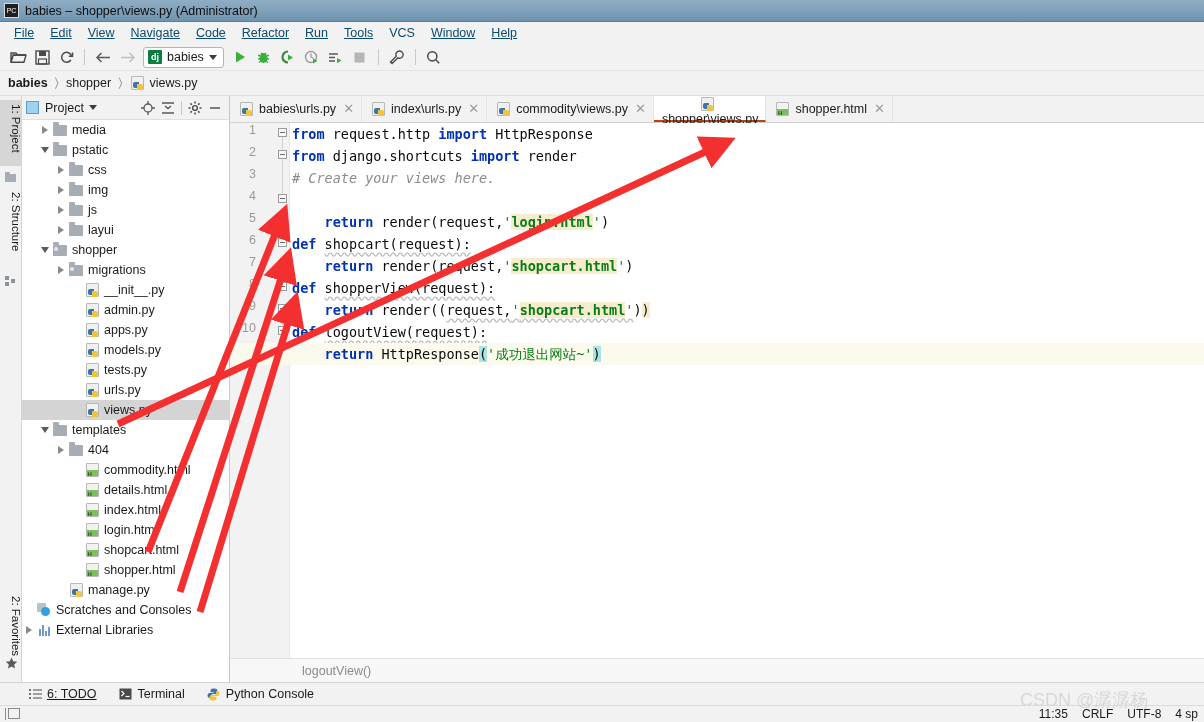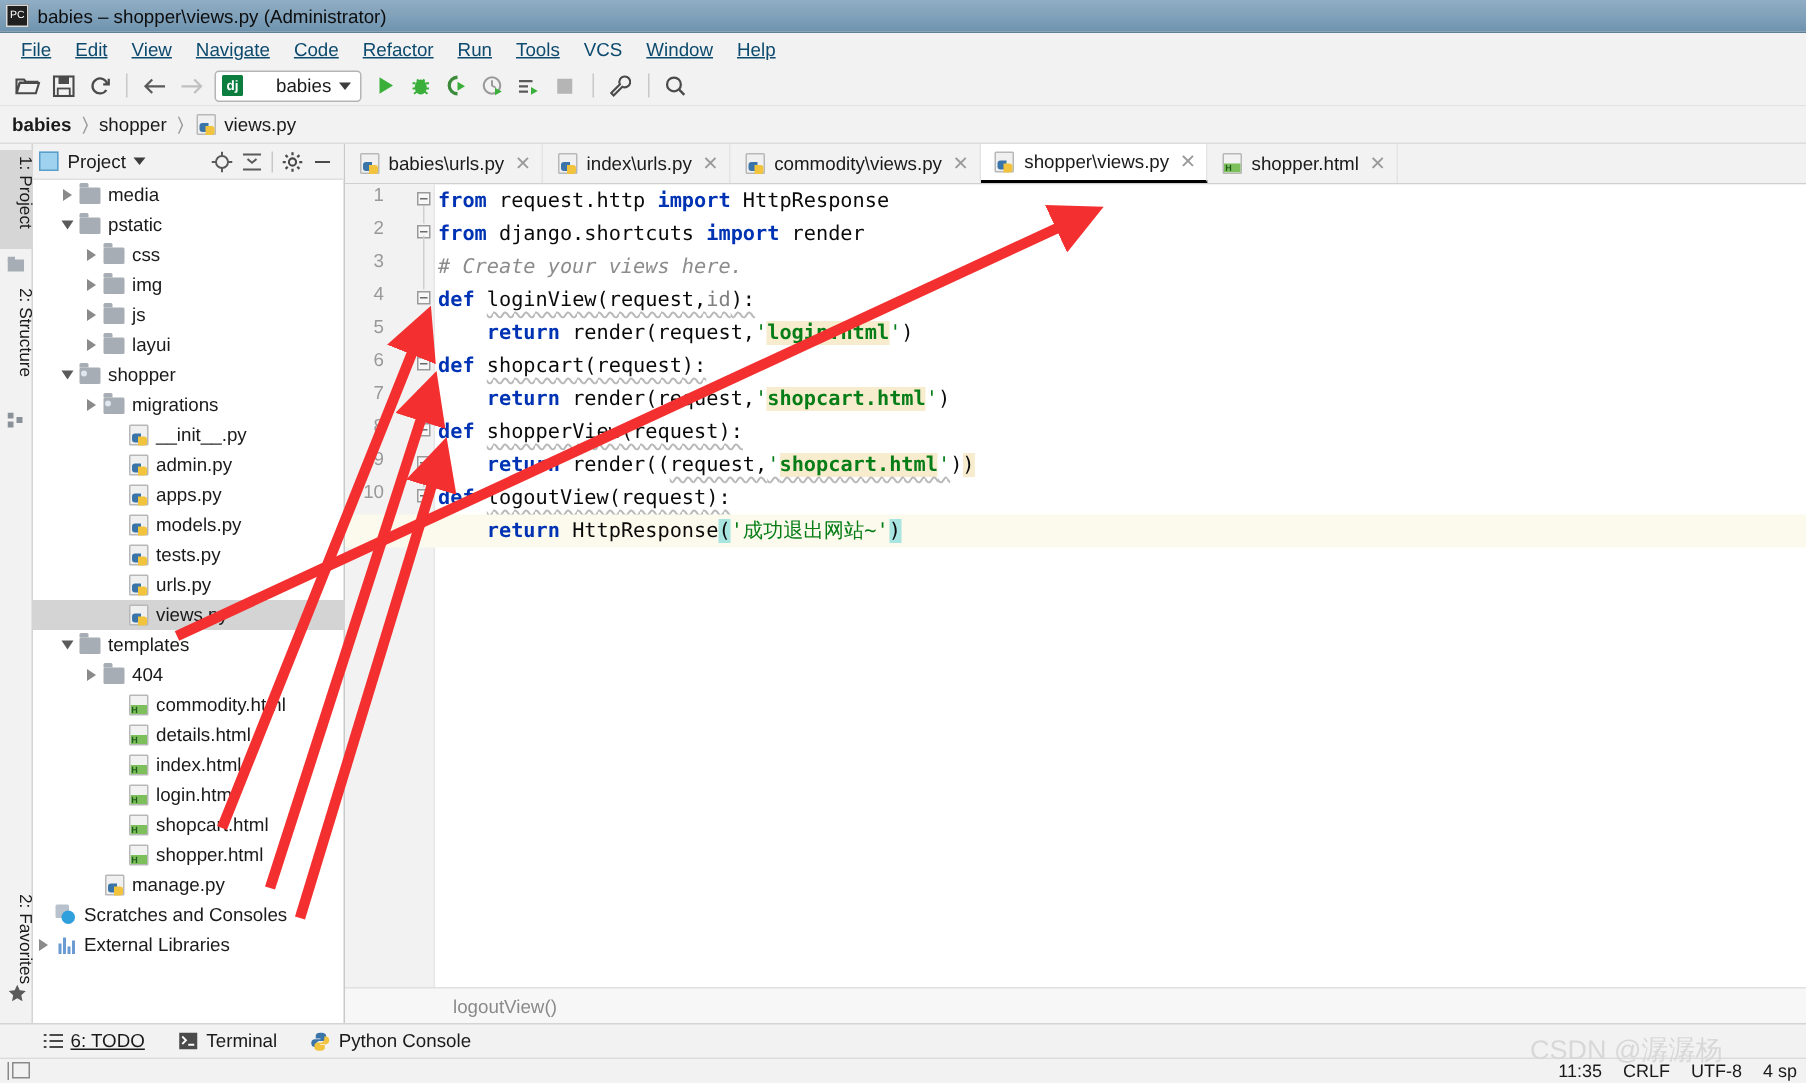--- a/index.html
+++ b/index.html
@@ -49,21 +49,21 @@
     justify-content: center; flex: none;
   }
   .tb-sep { width: 1px; height: 16px; background: #c8c8c8; margin: 0 6px; flex: none; }
   .runconfig {
     display: flex; align-items: center; height: 21px; border: 1px solid #b5b5b5;
     border-radius: 3px; background: #fff; padding: 0 6px 0 4px; margin: 0 4px; flex: none;
   }
   .rc-icon {
     width: 14px; height: 14px; background: #0b7d3e; color: #fff;
     font-size: 9px; line-height: 14px; text-align: center; font-weight: bold;
-    margin-right: 22px; border-radius: 1px;
+    margin-right: 5px; border-radius: 1px;
   }
   .rc-label { font-size: 12.5px; color: #1a1a1a; margin-right: 5px; }
   .caret { width: 0; height: 0; border-left: 4px solid transparent;
     border-right: 4px solid transparent; border-top: 5px solid #3c3c3c; }
 
   
   .breadcrumb {
     position: absolute; left: 0; top: 71px; width: 1204px; height: 25px;
     background: #f2f2f2; display: flex; align-items: center; padding-left: 8px;
     border-bottom: 1px solid #dcdcdc;
@@ -159,21 +159,21 @@
   .ic-scr:after { content: ""; position: absolute; left: 4px; top: 4px; width: 9px;
     height: 9px; background: #30a0dc; border-radius: 50%; }
 
   
   .editor-wrap { position: absolute; left: 230px; top: 96px; width: 974px; height: 586px;
     background: #fff; }
   .tabbar { height: 27px; background: #f2f2f2; display: flex; align-items: stretch;
     border-bottom: 1px solid #d0d0d0; }
   .etab { display: flex; align-items: center; padding: 0 7px 0 8px; font-size: 12.5px;
     color: #1a1a1a; white-space: nowrap; border-right: 1px solid #e4e4e4; }
-  .etab.active { background: #fff; border-bottom: 2px solid #000000; }
+  .etab.active { background: #fff; border-bottom: 2px solid #c2410c; flex-direction: column; }
   .etab .ticon { margin-right: 5px; }
   .etab .close { margin-left: 7px; color: #9a9a9a; font-size: 13px; line-height: 10px; }
 
   .code-area { position: absolute; left: 0; top: 27px; width: 974px; height: 535px;
     background: #fff; }
   .gutter { position: absolute; left: 0; top: 0; width: 60px; height: 535px;
     background: #f2f2f2; border-right: 1px solid #e6e6e6; }
   .lineno { position: absolute; right: 33px; font-size: 12.5px; color: #999;
     font-family: "Liberation Sans", sans-serif; text-align: right; width: 22px; }
   .fold { position: absolute; left: 48px; width: 10px; height: 10px; }
@@ -747,21 +747,20 @@
             <path d="M5.5 0.5a4 4 0 0 0-2.3 7.3v1.4h4.6V7.8A4 4 0 0 0 5.5.5z" fill="#f2b600"></path>
             <rect x="3.3" y="10" width="4.4" height="1.1" fill="#9a8000"></rect>
             <rect x="3.7" y="11.7" width="3.6" height="1.1" fill="#9a8000"></rect>
           </svg>
       </div>
 
       <div class="codelines">
         <div class="cline" style="top:0px"><span class="kw">from</span><span class="plain"> request.http </span><span class="kw">import</span><span class="plain"> HttpResponse</span></div>
         <div class="cline" style="top:22px"><span class="kw">from</span><span class="plain"> django.shortcuts </span><span class="kw">import</span><span class="plain"> render</span></div>
         <div class="cline" style="top:44px"><span class="cmt"># Create your views here.</span></div>
-        <div class="cline" style="top:66px"><span class="kw">def</span><span class="plain"> </span><span class="plain wavy">loginView(request,</span><span class="param wavy">id</span><span class="plain wavy">):</span></div>
         <div class="cline" style="top:88px"><span class="plain">    </span><span class="kw">return</span><span class="plain"> render(request,</span><span class="str">'</span><span class="strhl">login.html</span><span class="str">'</span><span class="plain">)</span></div>
         <div class="cline" style="top:110px"><span class="kw">def</span><span class="plain"> </span><span class="plain wavy">shopcart(request):</span></div>
         <div class="cline" style="top:132px"><span class="plain">    </span><span class="kw">return</span><span class="plain"> render(request,</span><span class="str">'</span><span class="strhl">shopcart.html</span><span class="str">'</span><span class="plain">)</span></div>
         <div class="cline" style="top:154px"><span class="kw">def</span><span class="plain"> </span><span class="plain wavy">shopperView(request):</span></div>
         <div class="cline" style="top:176px"><span class="plain">    </span><span class="kw">return</span><span class="plain"> render((</span><span class="plain wavy">request,</span><span class="str wavy">'</span><span class="strhl wavy">shopcart.html</span><span class="str wavy">'</span><span class="plain">)</span><span class="plain" style="background:#f7eccd">)</span></div>
         <div class="cline" style="top:198px"><span class="kw">def</span><span class="plain"> </span><span class="plain wavy">logoutView(request):</span></div>
         <div class="cline hl" style="top:220px"><span class="plain">    </span><span class="kw">return</span><span class="plain"> HttpResponse</span><span class="plain brhl">(</span><span class="str">'成功退出网站~'</span><span class="plain brhl">)</span></div>
       </div>
     </div>
 

